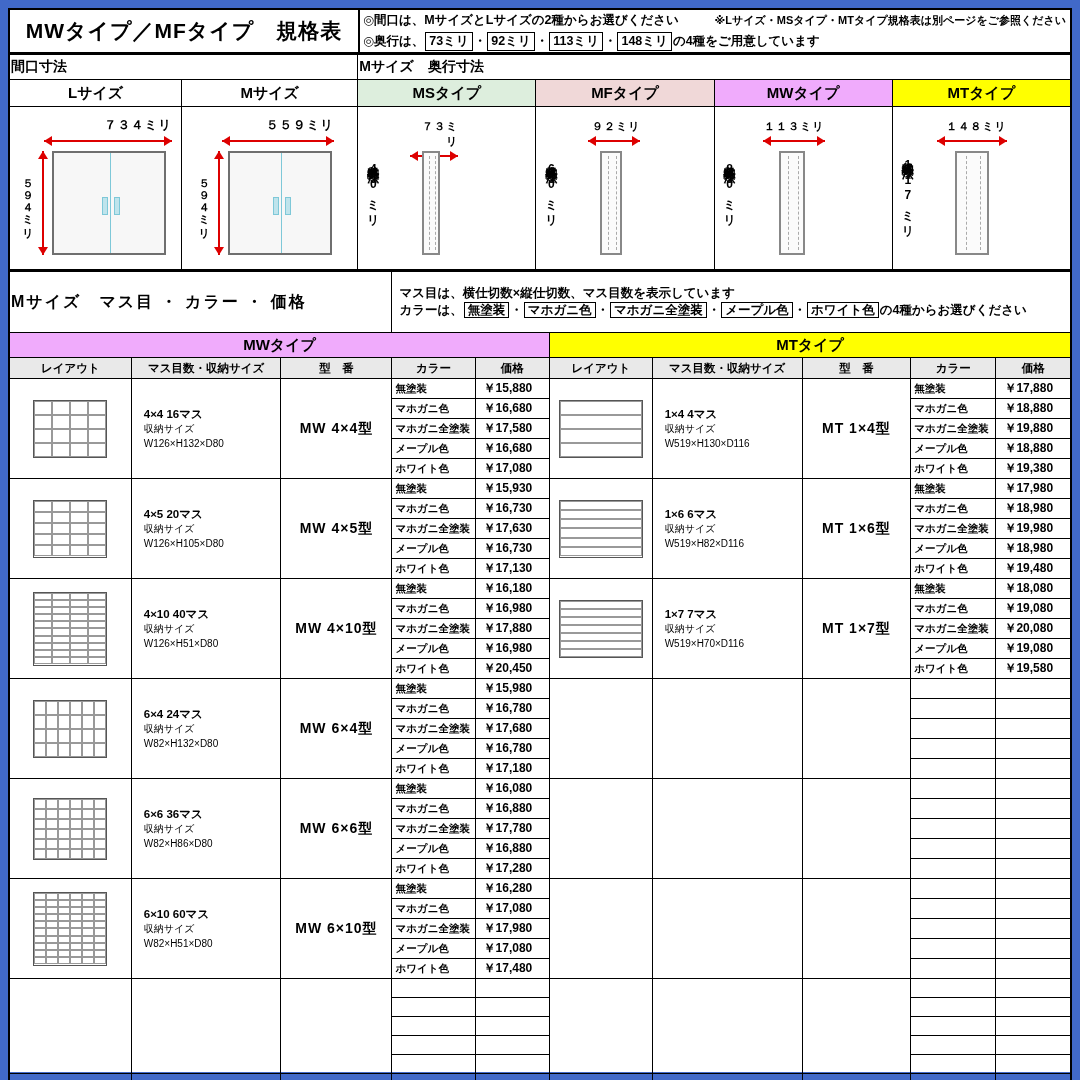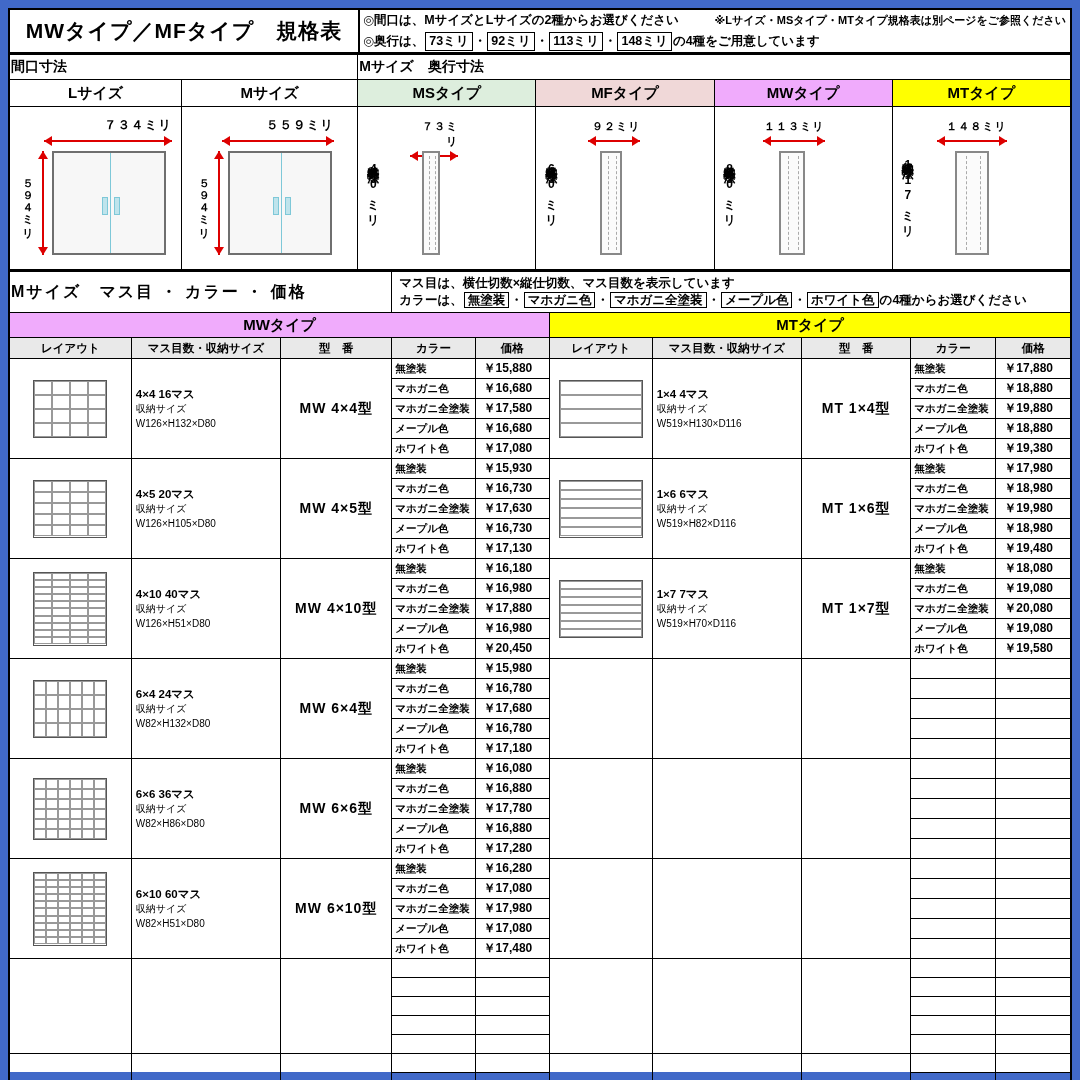--- a/index.html
+++ b/index.html
@@ -65,21 +65,21 @@
   .panel{border:2px solid #888;background:#fbfbfb;position:relative;box-sizing:border-box;}
   .panel .dash{position:absolute;top:3px;bottom:3px;border-left:1px dashed #aaa;}
 
   
   .sec2{width:1064px;border:2px solid #000;border-top:0;box-sizing:border-box;}
   .sec2 td{border:1px solid #000;}
   .s2title{font-size:16px;font-weight:bold;text-align:left;letter-spacing:2px;}
   .note2{font-size:12.5px;font-weight:bold;padding-left:4px;}
   .typehead{font-size:15px;font-weight:bold;text-align:center;height:22px;}
   .colhead{font-size:11.5px;font-weight:bold;text-align:center;height:18px;background:#e9e9e9;}
-  .cellpad{padding:2px 4px;font-size:11px;line-height:1.45;}
+  .cellpad{padding:2px 12px;font-size:11px;line-height:1.45;}
   .tnum{font-size:14px;font-weight:bold;text-align:center;letter-spacing:1px;}
   .colorcell{font-size:10.5px;font-weight:bold;text-align:left;padding-left:3px;height:16px;}
   .pricecell{font-size:12px;font-weight:bold;text-align:left;padding-left:8px;height:16px;}
   .mas{font-size:11.5px;font-weight:bold;}
   .sizetxt{font-size:10px;}
   .gridbox{border:1px solid #555;background:#fff;display:grid;margin:0 auto;}
   .gridbox div{border:1px solid #999;}
 </style>
 </head>
 <body>
@@ -245,21 +245,21 @@
     </tr>
   </tbody>
     </table>
 
   <table class="sec2">
     <tbody>
         <tr>
       <td colspan="3" style="height:38px">
         <div class="s2title">Mサイズ　マス目 ・ カラー ・ 価格</div>
       </td>
-      <td colspan="7" style="height:38px;padding:1px 3px">
+      <td colspan="7" style="height:38px;padding:11px 3px">
         <div class="note2">マス目は、横仕切数×縦仕切数、マス目数を表示しています</div>
         <div class="note2">
           <span>カラーは、</span><span class="boxed">無塗装</span>・<span class="boxed">マホガニ色</span>・<span class="boxed">マホガニ全塗装</span>・<span class="boxed">メープル色</span>・<span class="boxed">ホワイト色</span><span>の4種からお選びください</span>
         </div>
       </td>
     </tr>
     <tr>
       <td colspan="5" class="typehead c-mw">MWタイプ</td>
       <td colspan="5" class="typehead c-mt">MTタイプ</td>
     </tr>

